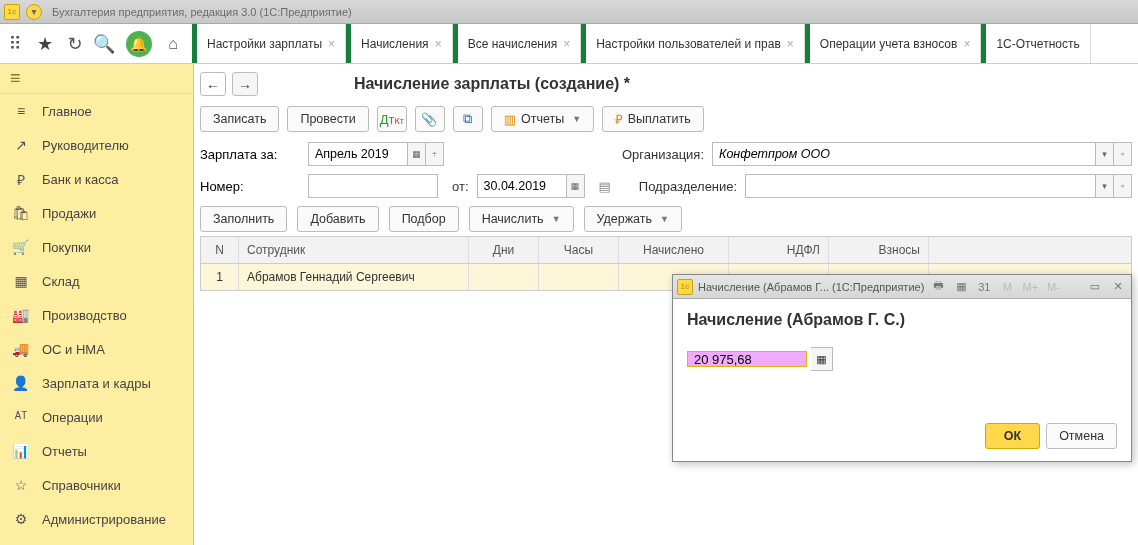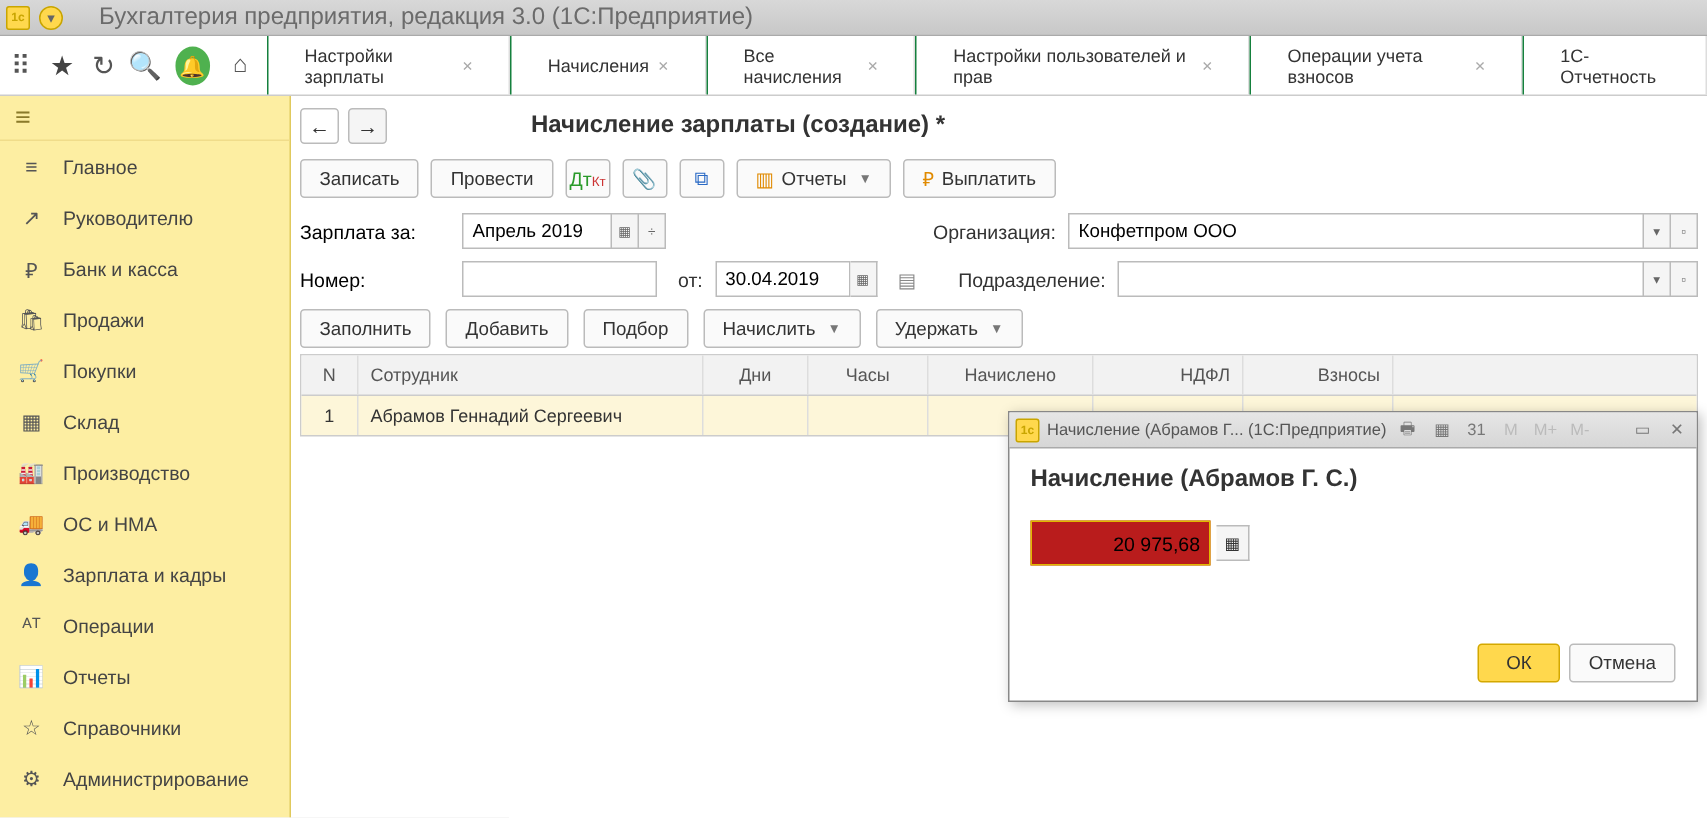--- a/index.html
+++ b/index.html
@@ -1,29 +1,29 @@
 <!DOCTYPE html>
 <html><head>
 <meta charset="utf-8">
 <style>
 * { box-sizing: border-box; margin: 0; padding: 0; font-family: Arial, sans-serif; }
 body { background: #e8e8e8; font-size: 12px; color: #333; overflow: hidden; width: 1138px; height: 545px; }
 
 .titlebar { height: 24px; background: linear-gradient(#d8d8d8,#c8c8c8); display: flex; align-items: center; padding: 0 4px; gap: 6px; border-bottom: 1px solid #aaa; }
 .tb-icon { width: 16px; height: 16px; background: #ffd84d; border: 1px solid #c9a500; border-radius: 2px; display: flex; align-items: center; justify-content: center; font-size: 8px; color: #c9a500; font-weight: bold; }
 .tb-circle { width: 16px; height: 16px; border-radius: 50%; background: #ffd84d; border: 1px solid #c9a500; display: flex; align-items: center; justify-content: center; font-size: 10px; color: #666; }
-.tb-title { font-size: 16px; color: #6b6b6b; margin-left: 18px; }
+.tb-title { font-size: 11px; color: #6b6b6b; margin-left: 4px; }
 
 .toolbar { height: 40px; background: #fff; display: flex; align-items: center; border-bottom: 1px solid #ccc; }
 .tool-btn { width: 30px; height: 40px; display: flex; align-items: center; justify-content: center; font-size: 18px; color: #555; cursor: pointer; }
 .tool-btn.star { color: #444; }
 .tool-btn.bell { background: #4fb14f; color: #fff; border-radius: 50%; width: 26px; height: 26px; margin: 0 6px; font-size: 14px; }
 .tool-btn.home { font-size: 16px; }
 .tabs { display: flex; align-items: stretch; height: 100%; margin-left: 4px; }
-.tab { display: flex; align-items: center; padding: 0 24px; border-left: 1px solid #15803d; border-right: 1px solid #ddd; font-size: 12px; color: #333; gap: 6px; }
+.tab { display: flex; align-items: center; padding: 0 10px; border-left: 5px solid #15803d; border-right: 1px solid #ddd; font-size: 12px; color: #333; gap: 6px; }
 .tab-close { color: #aaa; font-size: 12px; cursor: pointer; }
 
 .main { display: flex; height: calc(100% - 64px); }
 .sidebar { width: 194px; background: #fdeea2; border-right: 1px solid #e0c95d; display: flex; flex-direction: column; }
 .side-toggle { height: 30px; display: flex; align-items: center; padding-left: 10px; color: #8a7a2a; font-size: 18px; border-bottom: 1px solid #f0dc8a; }
 .side-item { height: 34px; display: flex; align-items: center; padding-left: 12px; gap: 12px; color: #444; cursor: pointer; }
 .side-icon { width: 18px; height: 18px; display: flex; align-items: center; justify-content: center; color: #555; font-size: 14px; }
 .side-label { font-size: 13px; }
 
 .content { flex: 1; background: #fff; position: relative; padding: 8px 6px 0 6px; overflow: hidden; }
@@ -68,24 +68,24 @@
 .modal { position: absolute; left: 478px; top: 210px; width: 460px; background: #fff; border: 1px solid #888; box-shadow: 2px 2px 8px rgba(0,0,0,0.25); }
 .modal-tb { height: 24px; background: linear-gradient(#e6e6e6,#d6d6d6); display: flex; align-items: center; padding: 0 4px; gap: 5px; border-bottom: 1px solid #aaa; }
 .modal-tb-title { font-size: 11px; color: #555; flex: 0 0 auto; }
 .modal-spacer { flex: 1; }
 .mtb-btn { width: 18px; height: 16px; display: flex; align-items: center; justify-content: center; font-size: 11px; color: #777; cursor: pointer; }
 .mtb-btn.dis { color: #bbb; }
 .modal-body { padding: 12px 14px; }
 .modal-title { font-size: 16px; font-weight: bold; margin-bottom: 18px; }
 .modal-field { display: flex; align-items: center; gap: 4px; margin-bottom: 40px; }
 .modal-field-label { font-size: 13px; width: 220px; }
-.modal-input { height: 30px; border: 1px solid #e0b800; background: #b91c1c; padding: 0 6px; text-align: right; font-size: 13px; width: 120px; }
+.modal-input { height: 16px; border: 1px solid #e0b800; background: #f0abfc; padding: 0 6px; font-size: 13px; width: 120px; }
 .modal-calc { width: 22px; height: 24px; border: 1px solid #bbb; border-left: none; background: #f5f5f5; display: flex; align-items: center; justify-content: center; font-size: 11px; cursor: pointer; }
 .modal-footer { display: flex; justify-content: flex-end; gap: 6px; padding: 0 14px 12px 0; }
-.modal-footer .btn.primary { font-weight: normal; padding: 12px 18px; }
+.modal-footer .btn.primary { font-weight: bold; padding: 12px 18px; }
 </style>
 </head>
 <body>
 
 <div class="titlebar">
   <div class="tb-icon">1c</div>
   <div class="tb-circle">▾</div>
   <div class="tb-title">Бухгалтерия предприятия, редакция 3.0  (1С:Предприятие)</div>
 </div>
 
@@ -212,21 +212,21 @@
 
     <div class="formrow">
       <span class="label">Зарплата за:</span>
       <div class="select-wrap">
         <input class="input" style="width: 100px;" value="Апрель 2019">
         <div class="sel-btn">▦</div>
         <div class="sel-btn">÷</div>
       </div>
       <span class="label2" style="margin-left:170px">Организация:</span>
       <div class="select-wrap" style="flex:1">
-        <input class="input" style="flex: 1 1 0%;" value="Конфетпром ООО">
+        <input class="input" style="flex: 1 1 0%; font-style: italic;" value="Конфетпром ООО">
         <div class="sel-btn">▾</div>
         <div class="sel-btn">▫</div>
       </div>
     </div>
 
     <div class="formrow">
       <span class="label">Номер:</span>
       <input class="input" style="width: 130px;" value="">
       <span style="margin-left:6px">от:</span>
       <div class="select-wrap">

